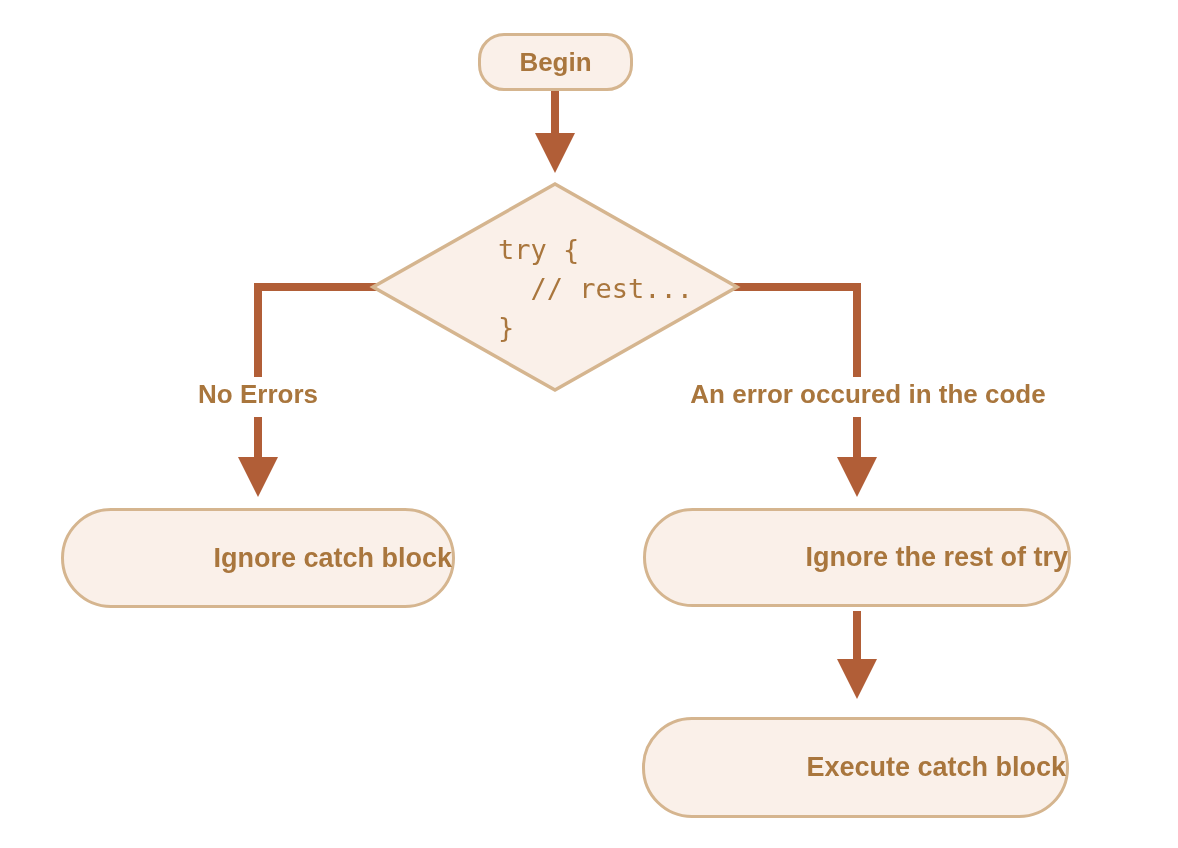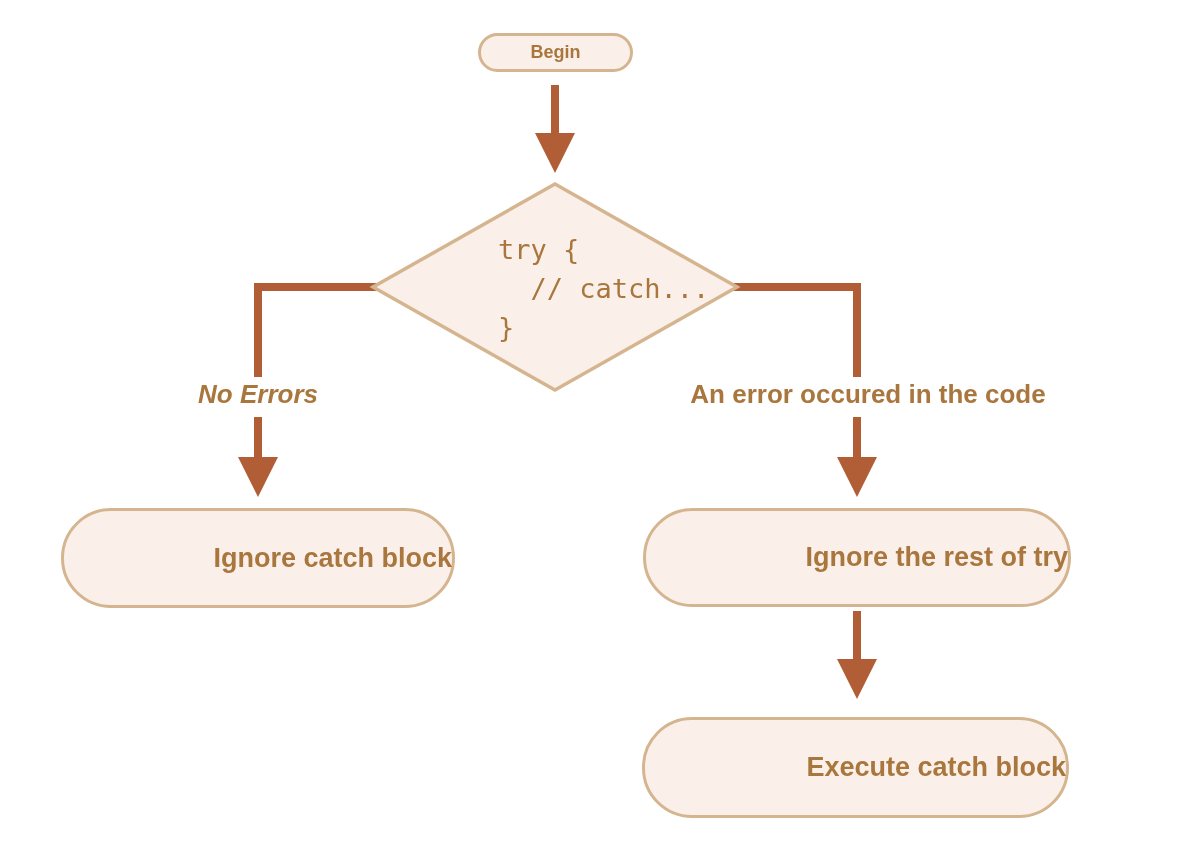--- a/index.html
+++ b/index.html
@@ -50,23 +50,23 @@
     align-items: center;
     justify-content: center;
     color: var(--text);
     font-weight: bold;
     white-space: nowrap;
   }
   .node-begin {
     left: 478px;
     top: 33px;
     width: 155px;
-    height: 39px;
+    height: 58px;
     border-radius: 26px;
-    font-size: 18px;
+    font-size: 26px;
   }
   .node-big {
     border-radius: 50px;
     font-size: 27px;
     justify-content: flex-end;
   }
   #node-ignore-catch {
     left: 61px;
     top: 508px;
     width: 394px;
@@ -98,21 +98,20 @@
     position: absolute;
     transform: translateX(-50%);
     font-weight: bold;
     font-size: 26px;
     color: var(--text);
     white-space: nowrap;
   }
   #label-no-errors {
     left: 258px;
     top: 379px;
-    font-style: italic;
   }
   #label-error {
     left: 868px;
     top: 379px;
     text-align: right;
   }
 </style>
 </head>
 <body>
 
@@ -142,21 +141,21 @@
       <polygon class="arrowhead" points="837,659 877,659 857,699"></polygon>
     </g>
     <polygon class="diamond-shape" points="555,184 737,287 555,390 373,287"></polygon>
   </svg>
 
   <div class="node node-begin">
     <span>Begin</span>
   </div>
 
   <pre class="code">try {
-  // catch...
+  // rest...
 }</pre>
 
   <div class="edge-label" id="label-no-errors">No Errors</div>
 
   <div class="edge-label" id="label-error">An error occured in the code</div>
 
   <div class="node node-big" id="node-ignore-catch">
     <span>Ignore catch block</span>
   </div>
 

